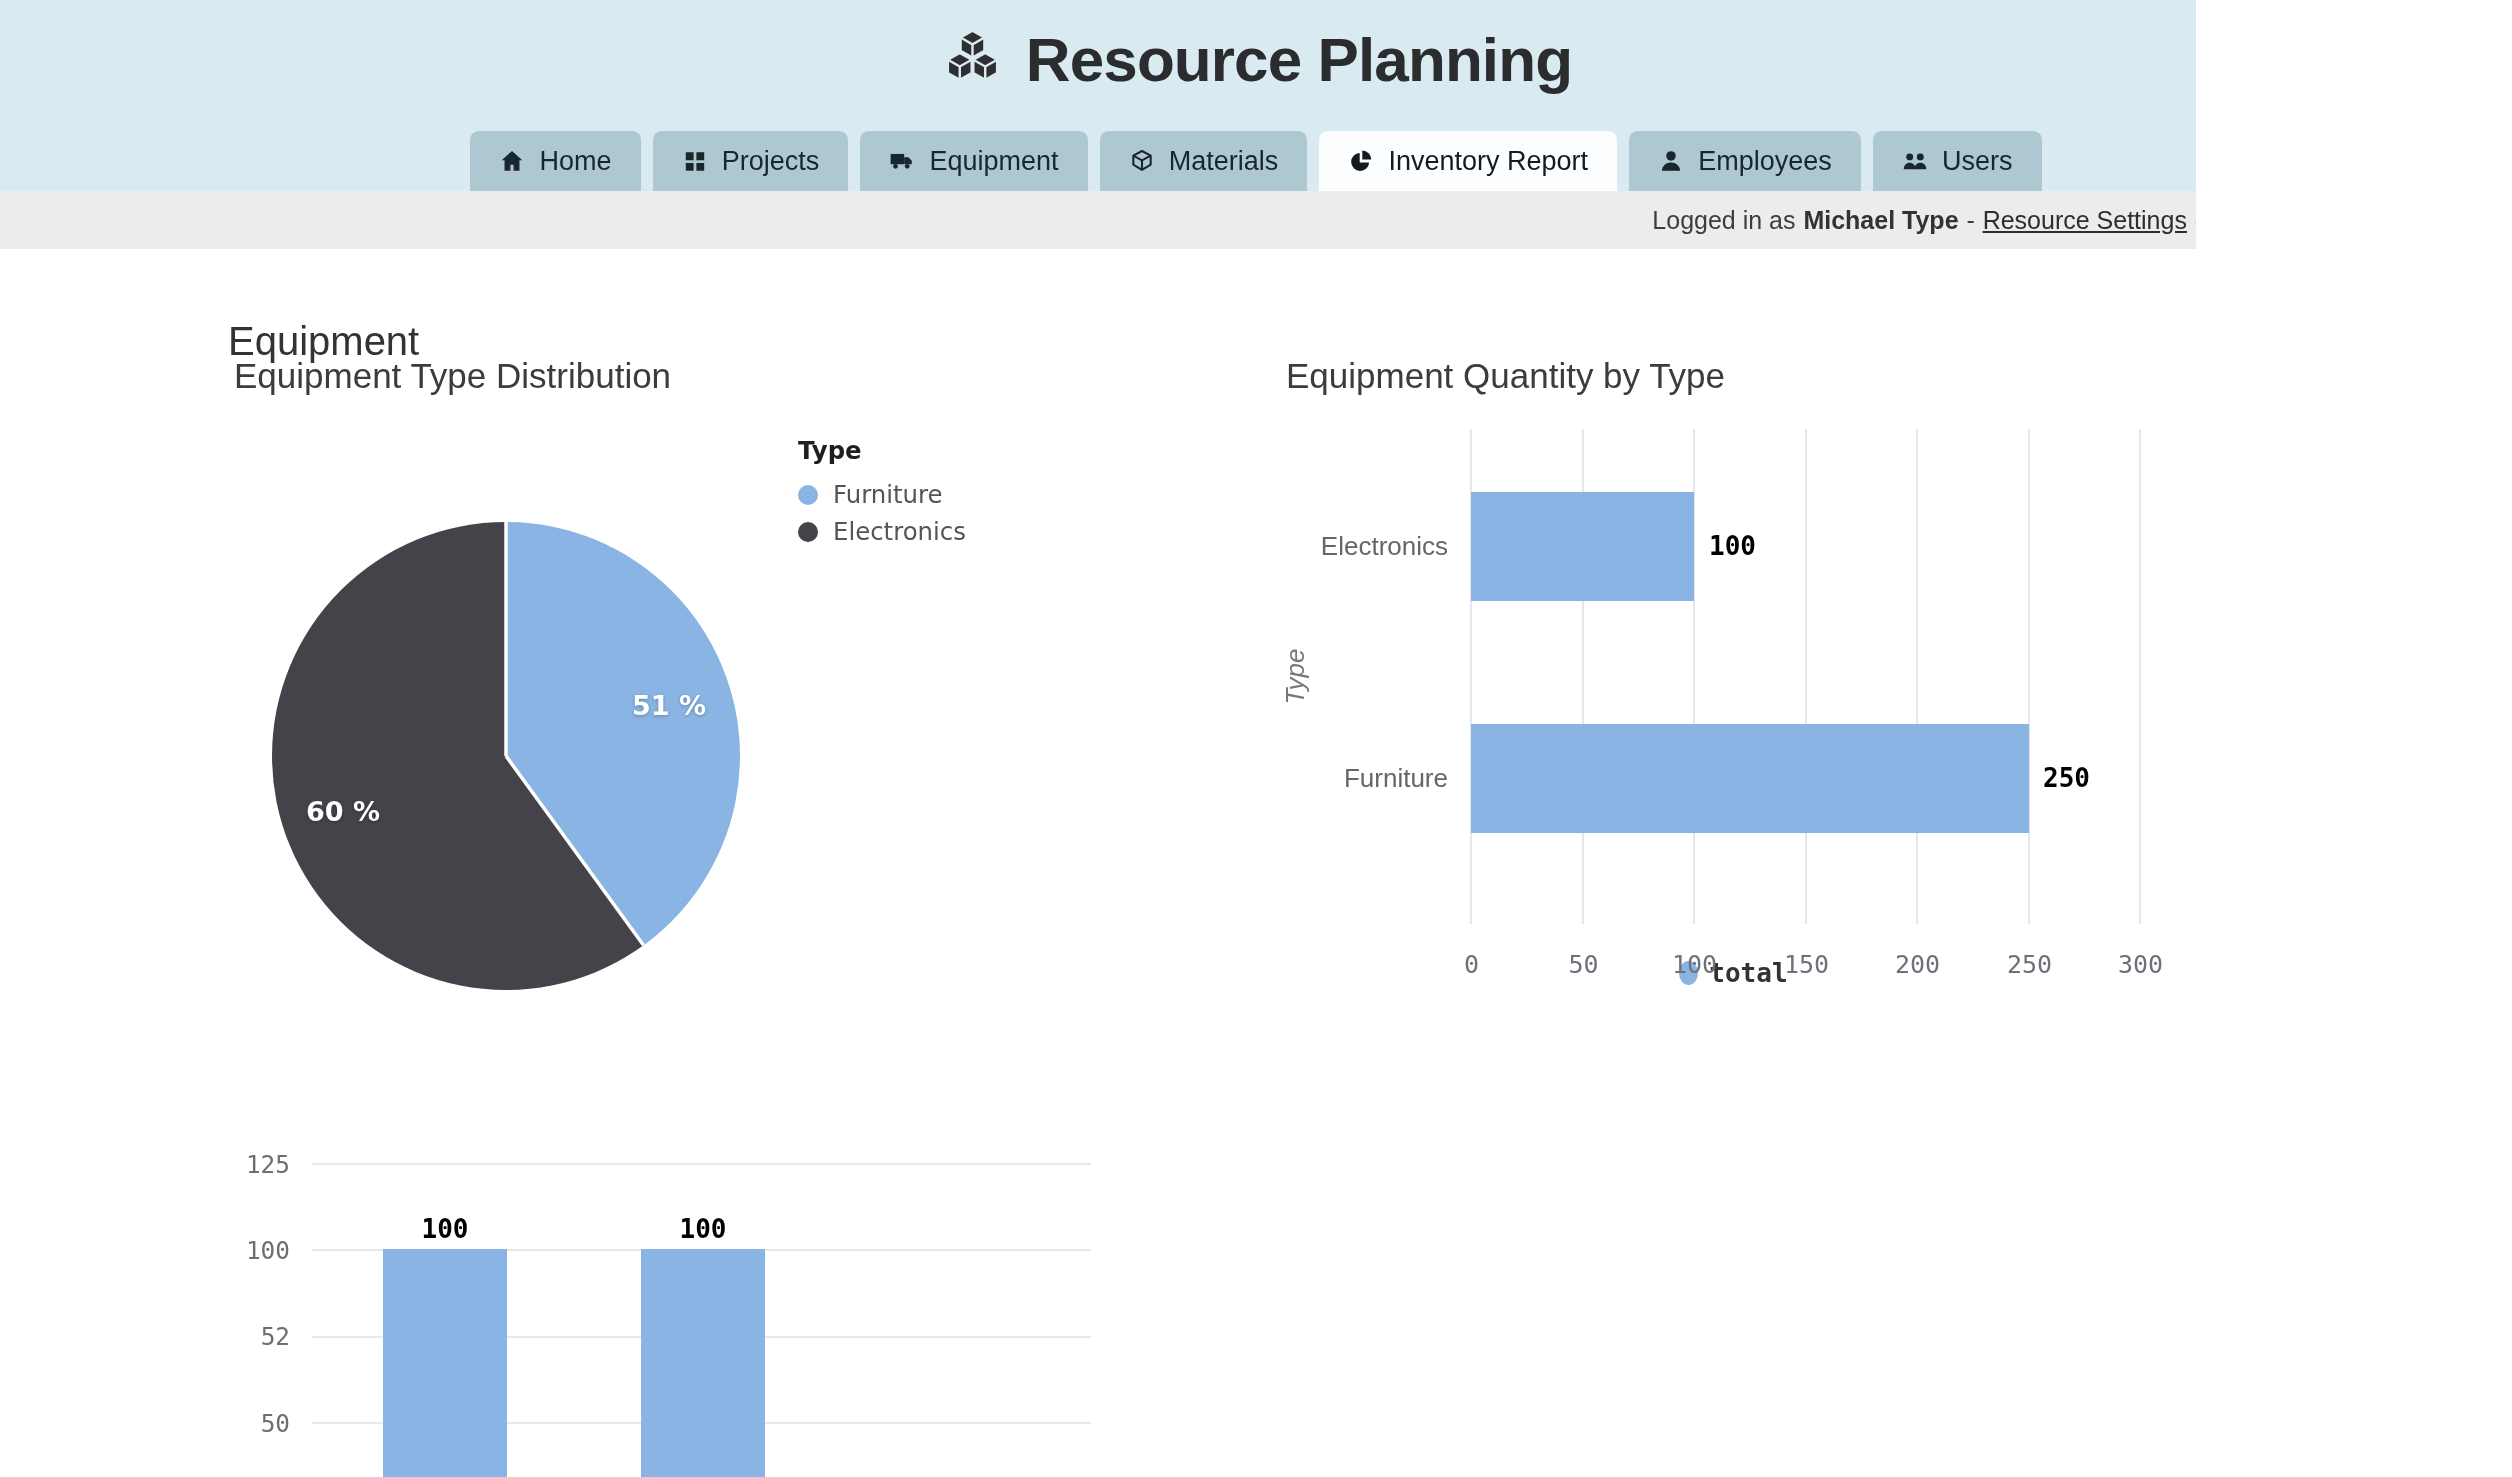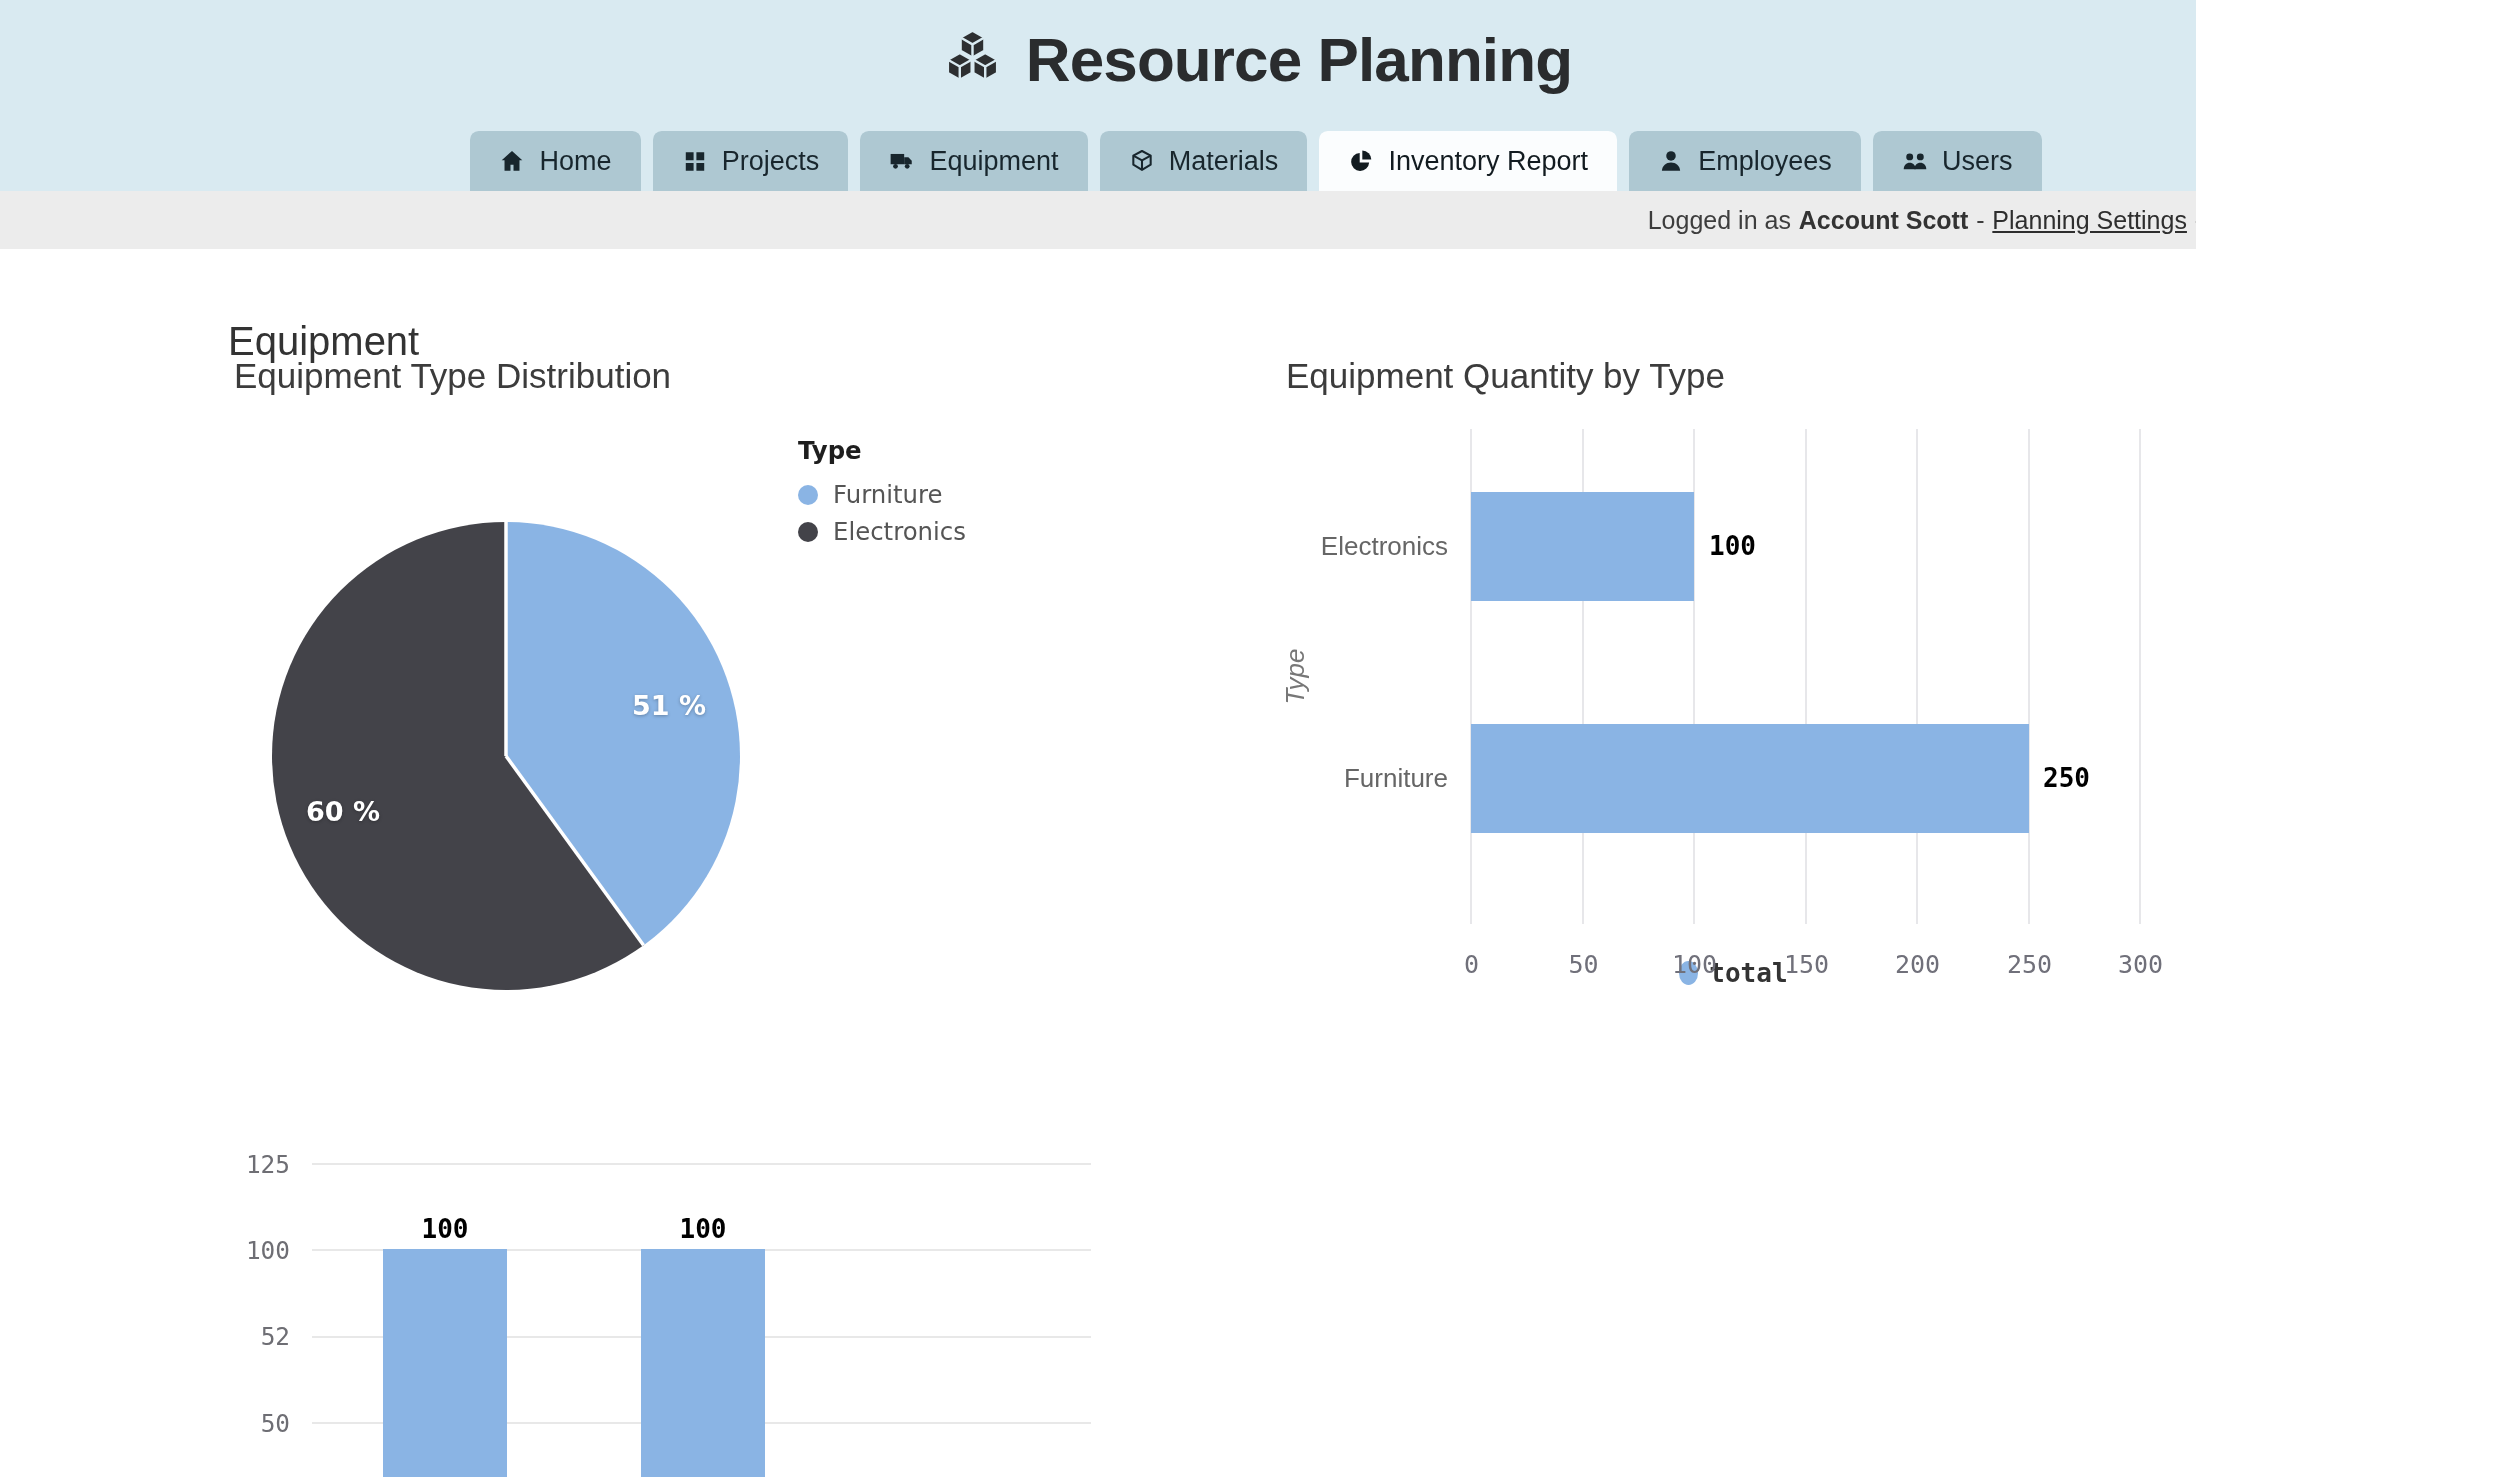--- a/index.html
+++ b/index.html
@@ -128,23 +128,23 @@
             <path d="M1.6 19.5c0-3.5 2.5-5.8 5.5-5.8s5.5 2.3 5.5 5.8z"></path>
             <path d="M11.4 19.5c0-3.5 2.5-5.8 5.5-5.8s5.5 2.3 5.5 5.8z"></path>
           </svg>
           <span>Users</span>
         </div>
       </nav>
   </header>
 
   <div class="session-bar">
     <span>Logged in as</span>
-    <span class="user">Account Scott</span>
+    <span class="user">Michael Type</span>
     <span>-</span>
-    <span class="link">Planning Settings</span>
+    <span class="link">Resource Settings</span>
     <span>-</span>
     <span class="link">Log Out</span>
   </div>
 
   <h2 class="page-heading">Equipment</h2>
 
   <div class="chart-title" id="pieTitle">Equipment Type Distribution</div>
   <div class="chart-title" id="hbarTitle">Equipment Quantity by Type</div>
 
   <div class="pie" style="background: conic-gradient(rgb(138, 180, 228) 0deg, rgb(138, 180, 228) 40%, rgb(67, 67, 73) 40%, rgb(67, 67, 73) 100%);">

